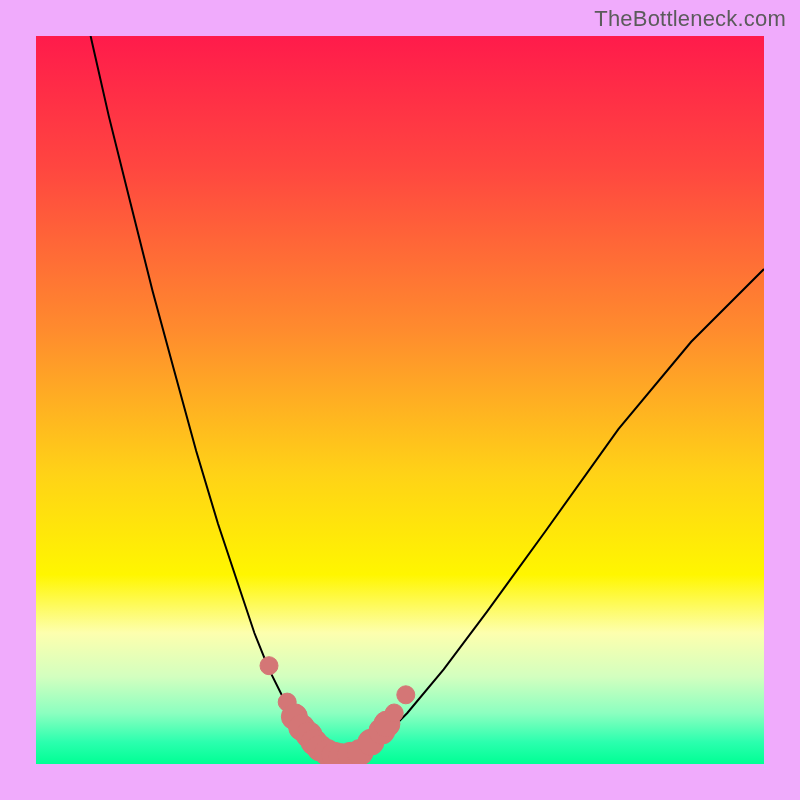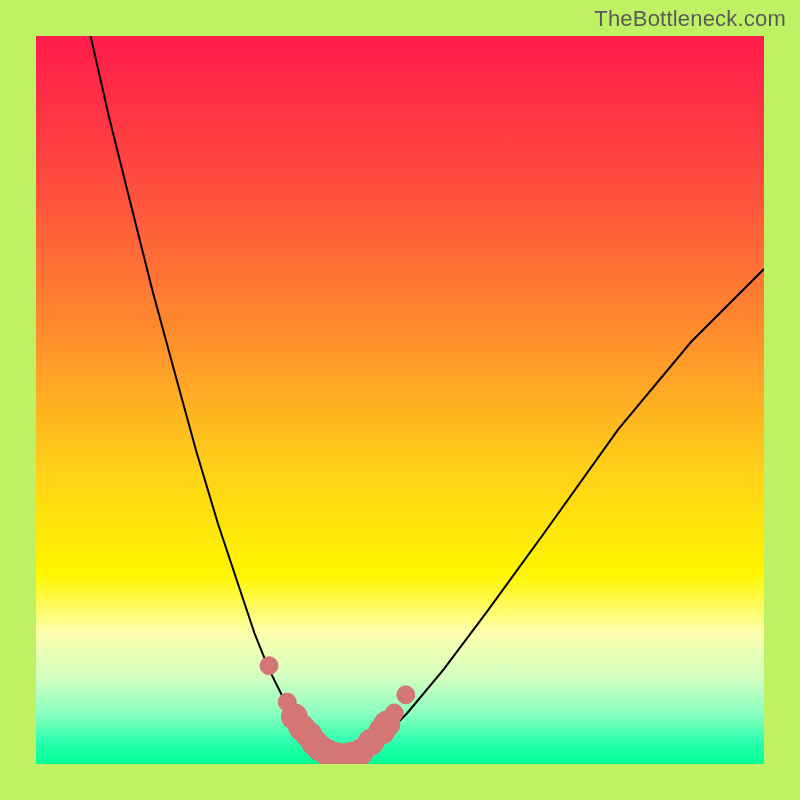--- a/index.html
+++ b/index.html
@@ -8,21 +8,21 @@
     width: 800px;
     height: 800px;
     overflow: hidden;
     background: #000;
     font-family: Arial, Helvetica, sans-serif;
   }
   .stage {
     position: relative;
     width: 800px;
     height: 800px;
-    background: #bef264;
+    background: #f0abfc;
   }
   .plot {
     position: absolute;
     left: 36px;
     top: 36px;
     width: 728px;
     height: 728px;
     overflow: hidden;
   }
   .gradient {

